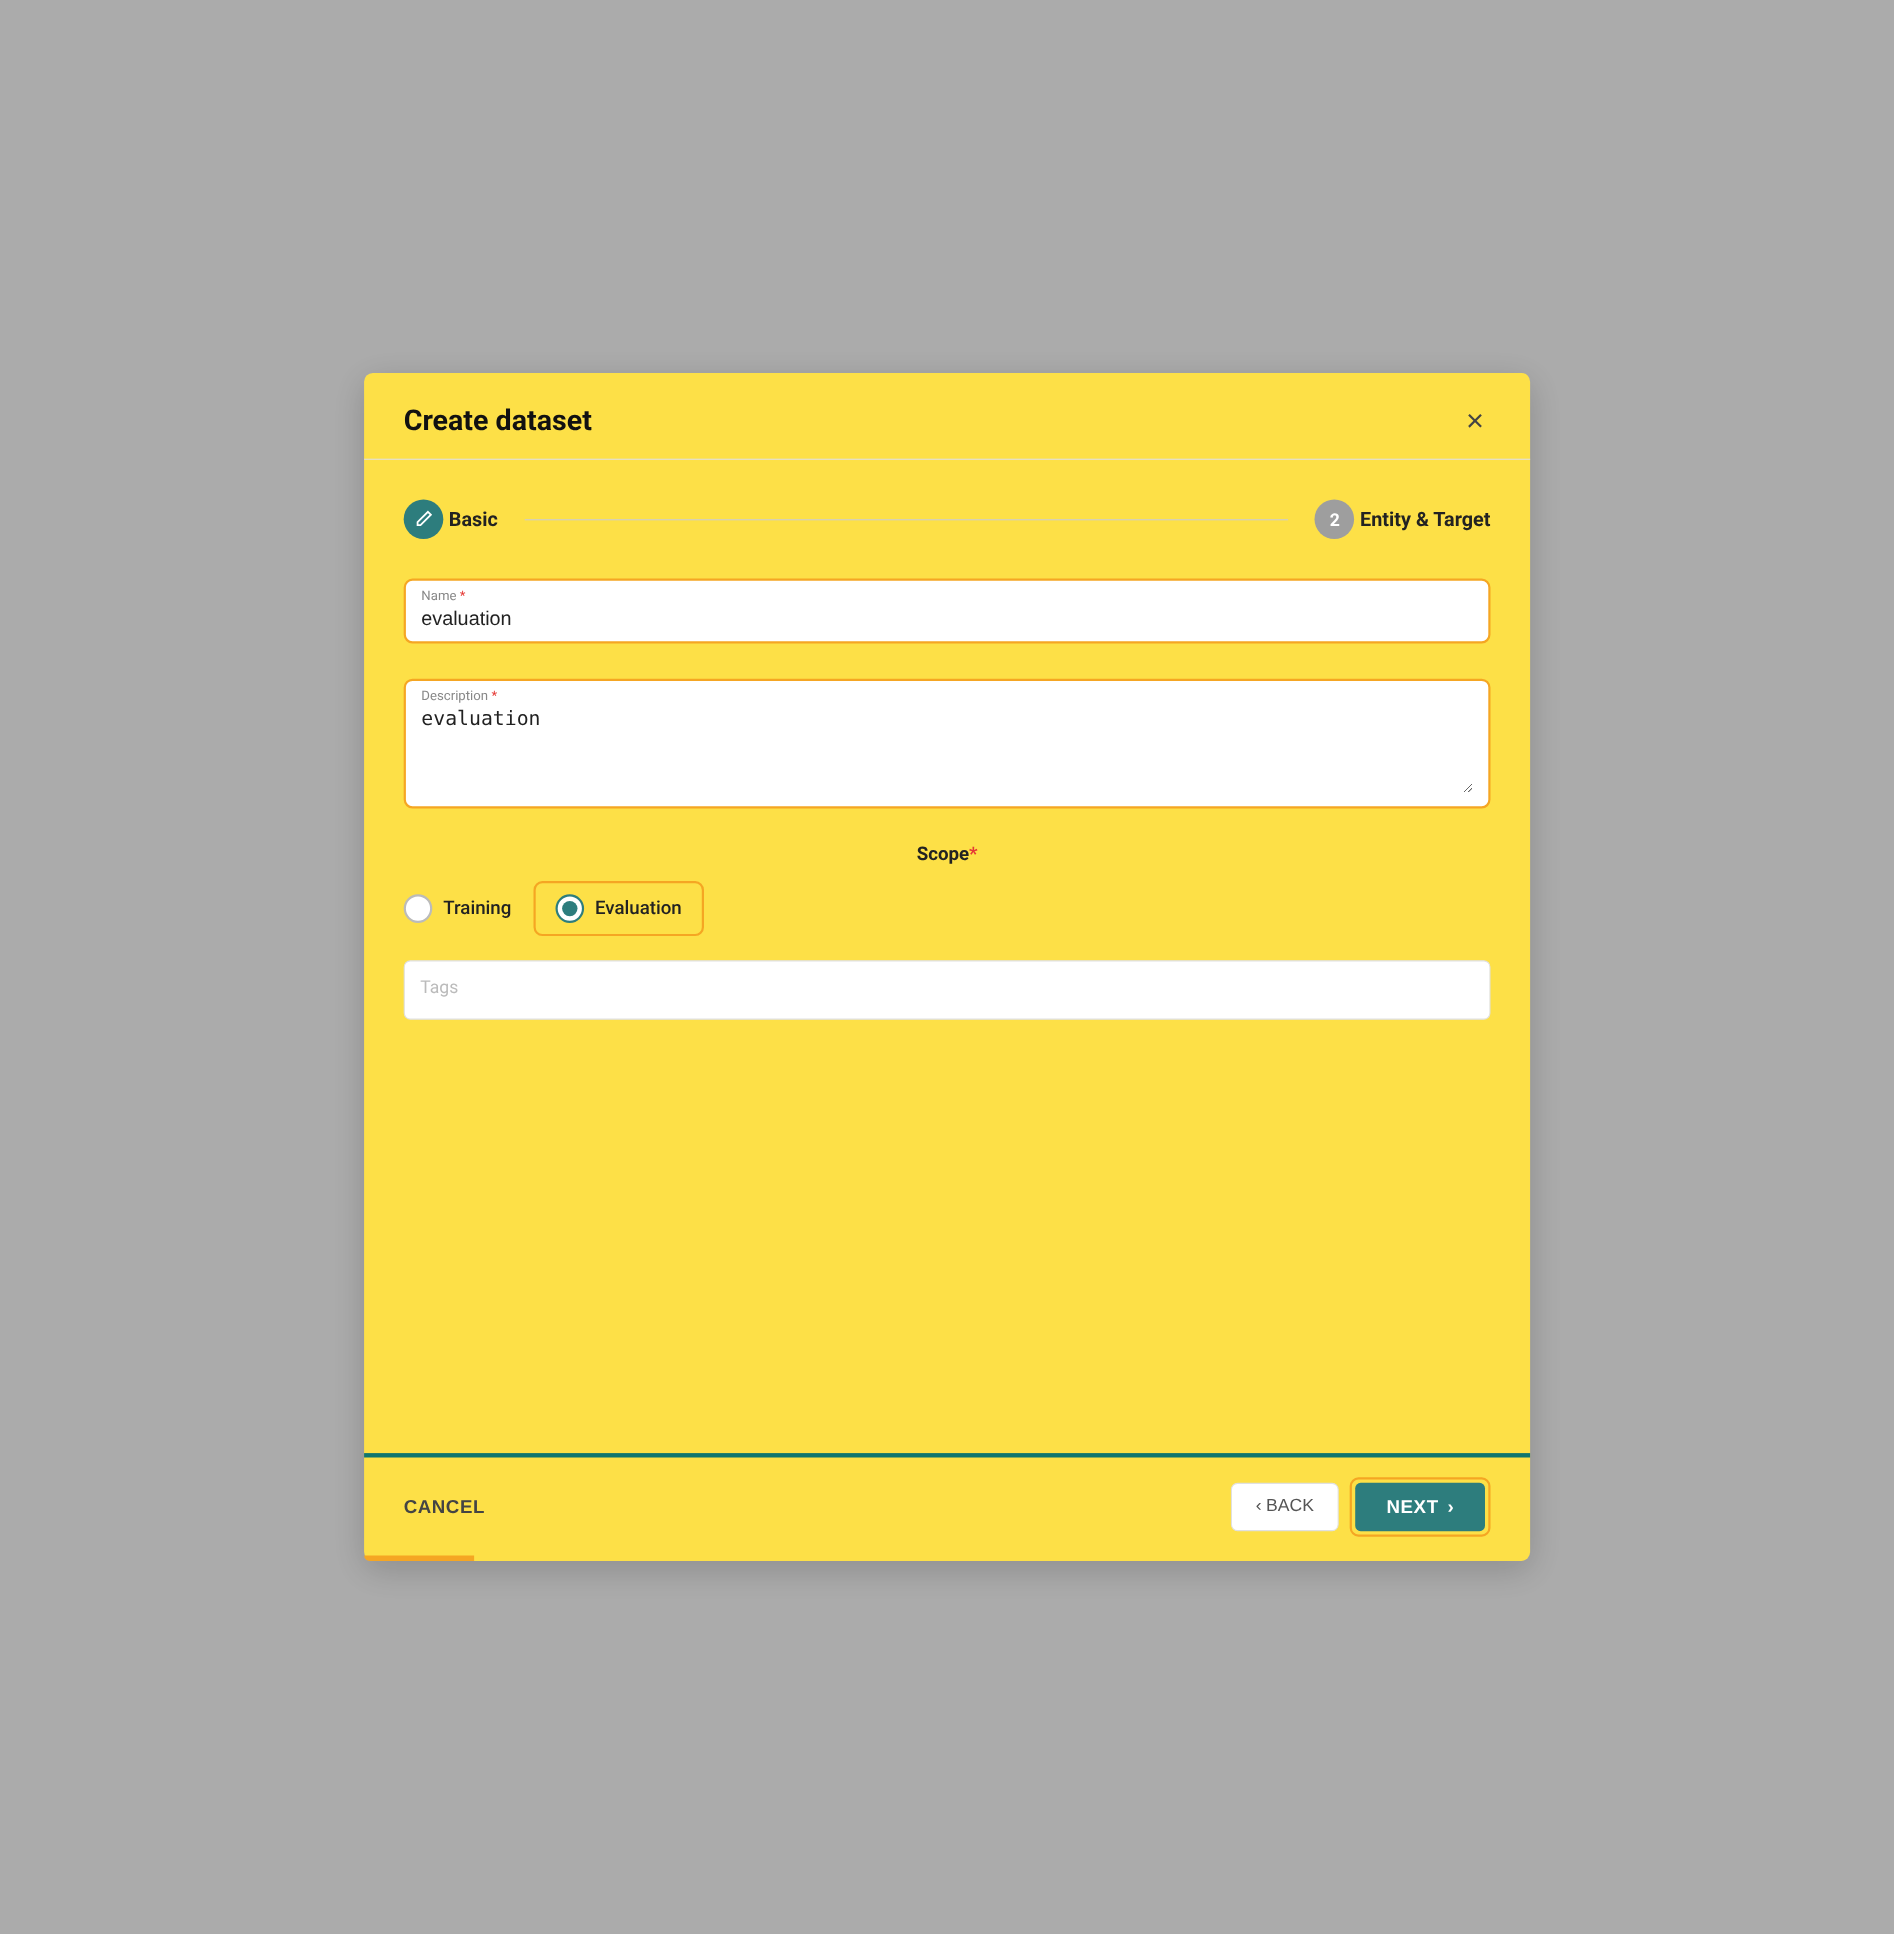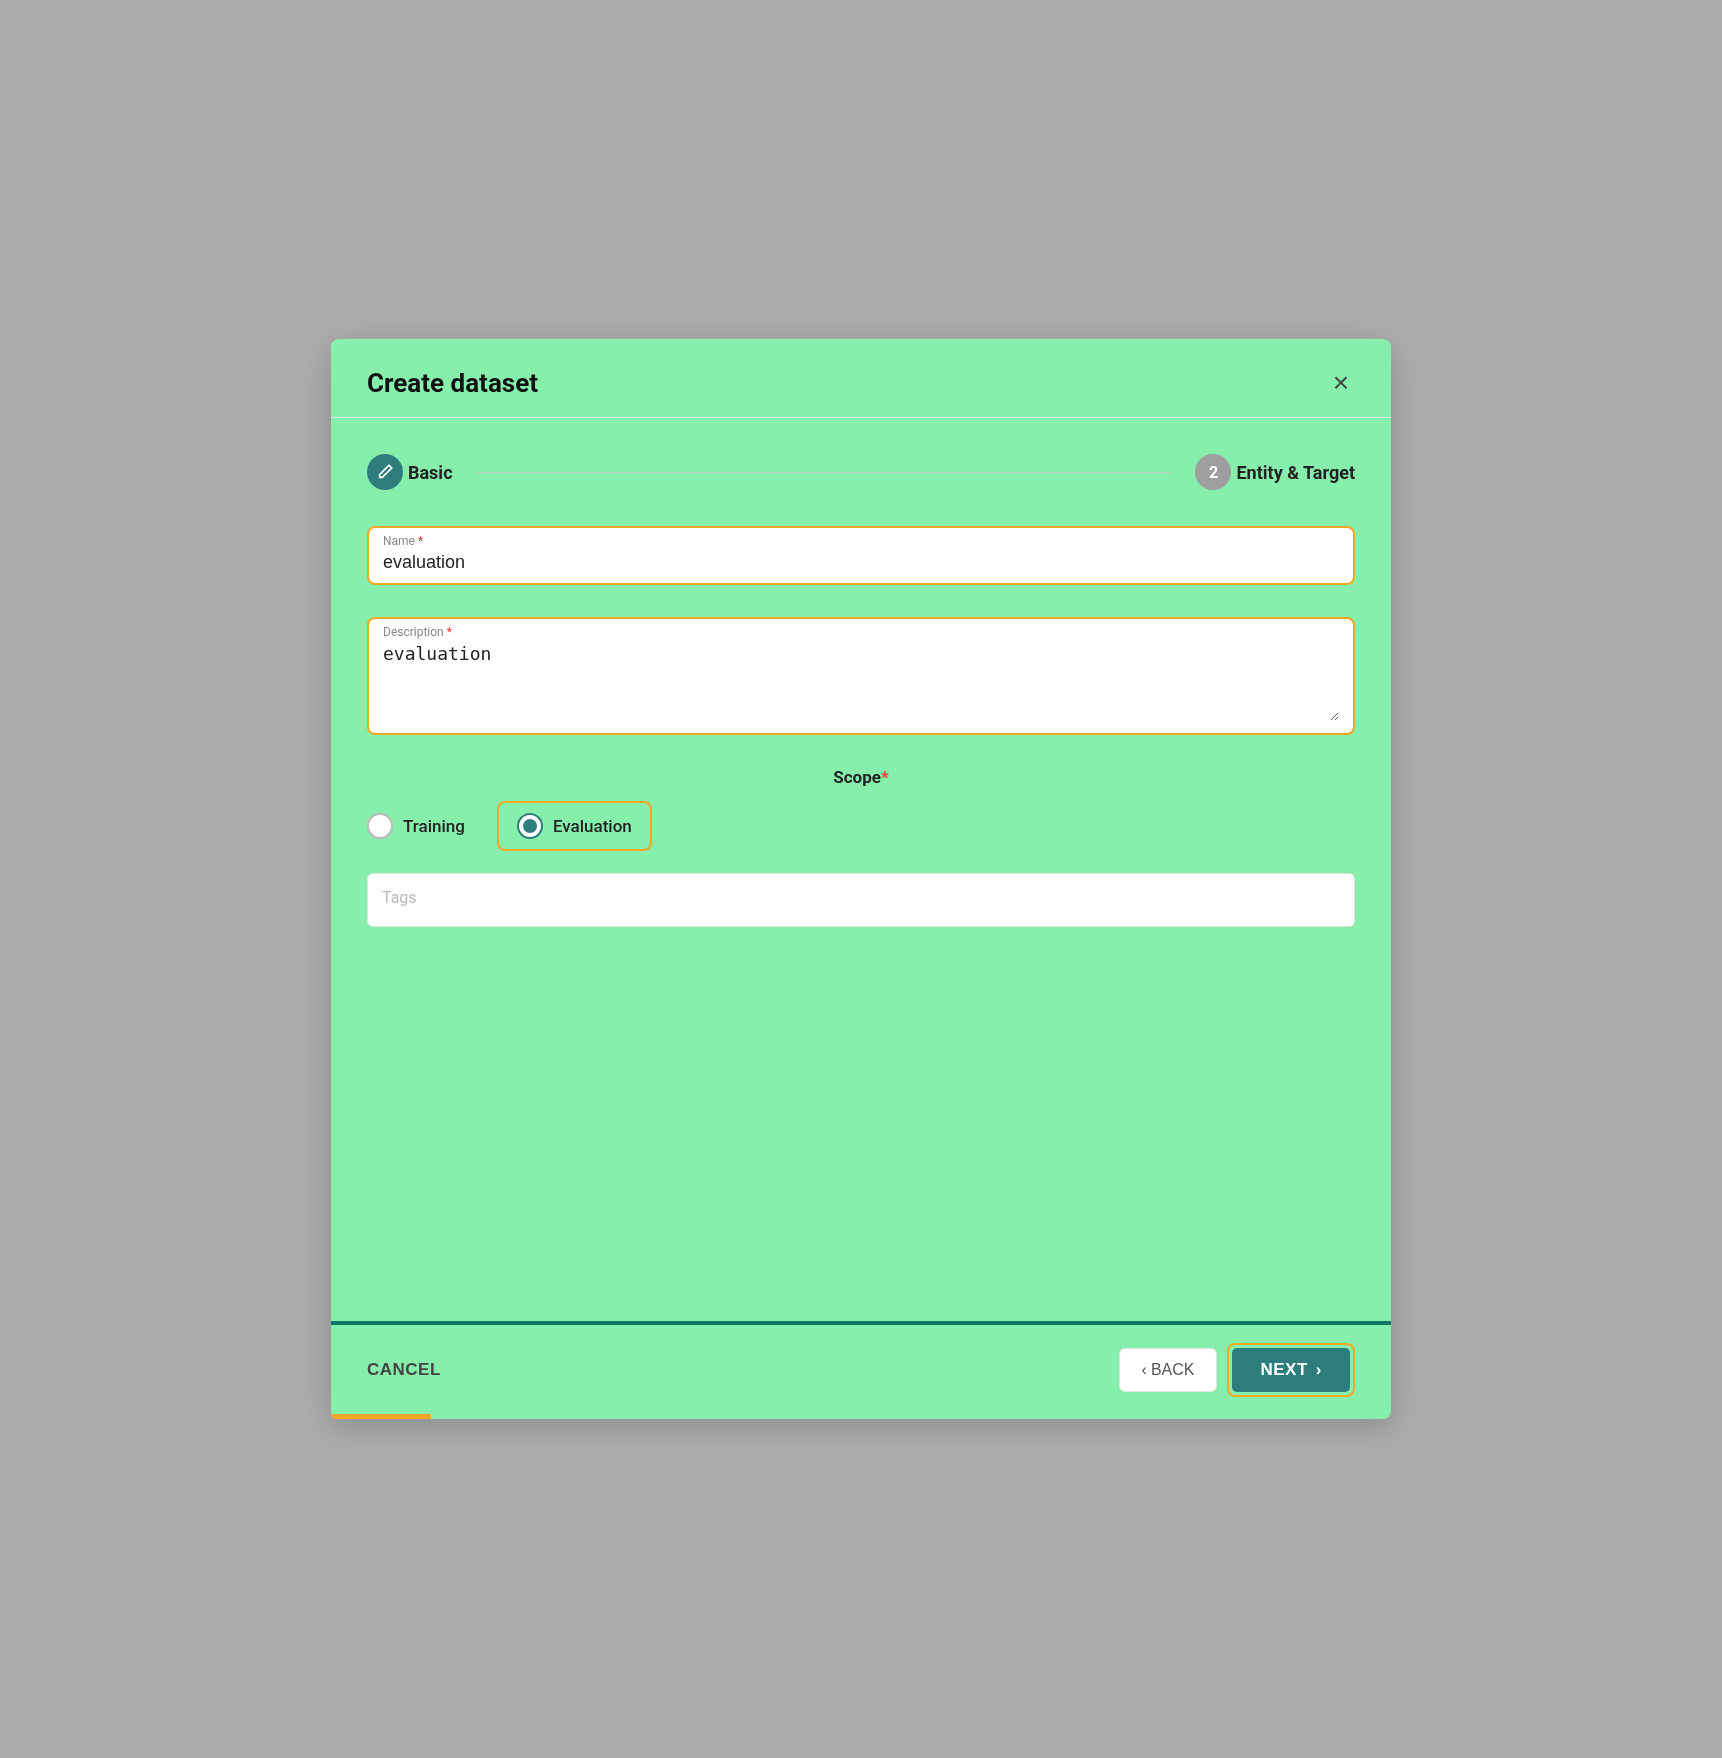--- a/index.html
+++ b/index.html
@@ -13,21 +13,21 @@
     }
     .modal-backdrop {
       position: fixed;
       inset: 0;
       background: rgba(0,0,0,0.3);
       display: flex;
       align-items: center;
       justify-content: center;
     }
     .modal {
-      background: #86efac;
+      background: #fde047;
       border-radius: 8px;
       width: 1060px;
       min-height: 1080px;
       display: flex;
       flex-direction: column;
       position: relative;
       box-shadow: 0 8px 32px rgba(0,0,0,0.18);
     }
     .modal-header {
       display: flex;
@@ -144,21 +144,21 @@
       font-weight: 700;
       color: #222;
       margin-bottom: 14px;
     }
     .scope-label span.required {
       color: #e53935;
     }
     .scope-options {
       display: flex;
       align-items: center;
-      gap: 32px;
+      gap: 20px;
     }
     .scope-option {
       display: flex;
       align-items: center;
       gap: 10px;
       cursor: pointer;
       font-size: 17px;
       font-weight: 500;
       color: #222;
     }

